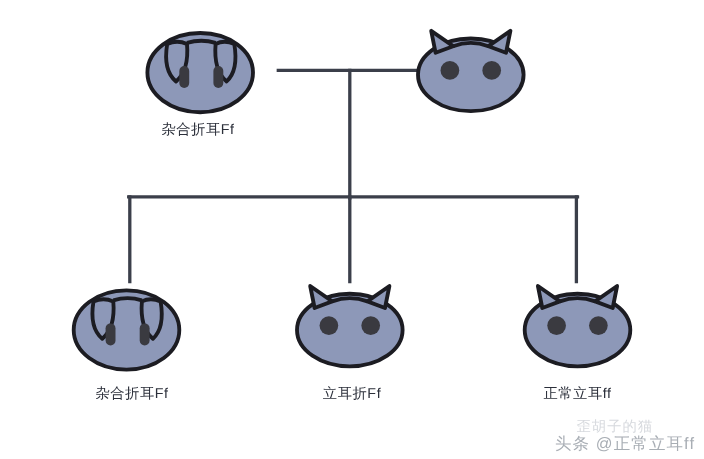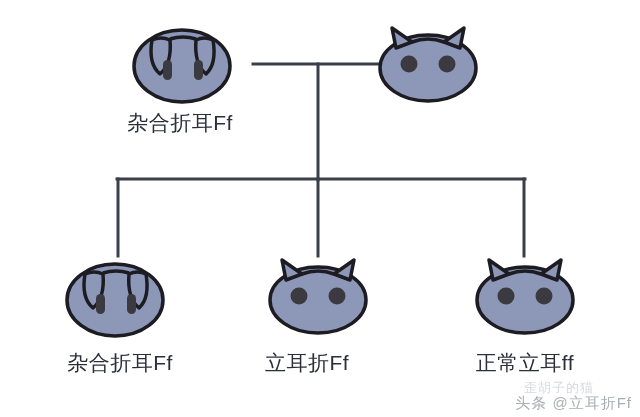--- a/index.html
+++ b/index.html
@@ -28,32 +28,32 @@
     position: absolute;
     left: 0;
     top: 0;
     width: 640px;
     height: 417px;
   }
 
   .node-label {
     position: absolute;
     text-align: center;
-    font-size: 21px;
+    font-size: 13px;
     line-height: 1.2;
     letter-spacing: 0.5px;
     color: #2b2f3a;
     white-space: nowrap;
     font-family: "Liberation Sans", "DejaVu Sans", sans-serif;
   }
 
   .label-parent-left   { left: 60px;  top: 110px; width: 240px; }
   .label-parent-right  { left: 315px; top: 110px; width: 250px; }
   .label-child-left    { left: 0px;   top: 350px; width: 240px; }
-  .label-child-middle  { left: 207px; top: 350px; width: 200px; }
+  .label-child-middle  { left: 220px; top: 350px; width: 200px; }
   .label-child-right   { left: 400px; top: 350px; width: 250px; }
 
   .watermark {
     position: absolute;
     right: 8px;
     bottom: 4px;
     font-size: 15px;
     color: #9aa0a8;
     opacity: 0.85;
     white-space: nowrap;
@@ -137,15 +137,15 @@
 
 
   <div class="node-label label-child-left">杂合折耳Ff</div>
 
   <div class="node-label label-child-middle">立耳折Ff</div>
 
   <div class="node-label label-child-right">正常立耳ff</div>
 
   <div class="watermark-ghost">歪胡子的猫</div>
 
-  <div class="watermark">头条 @立耳折Ff</div>
+  <div class="watermark">头条 @正常立耳ff</div>
 
 </div>
 
 </body></html>

